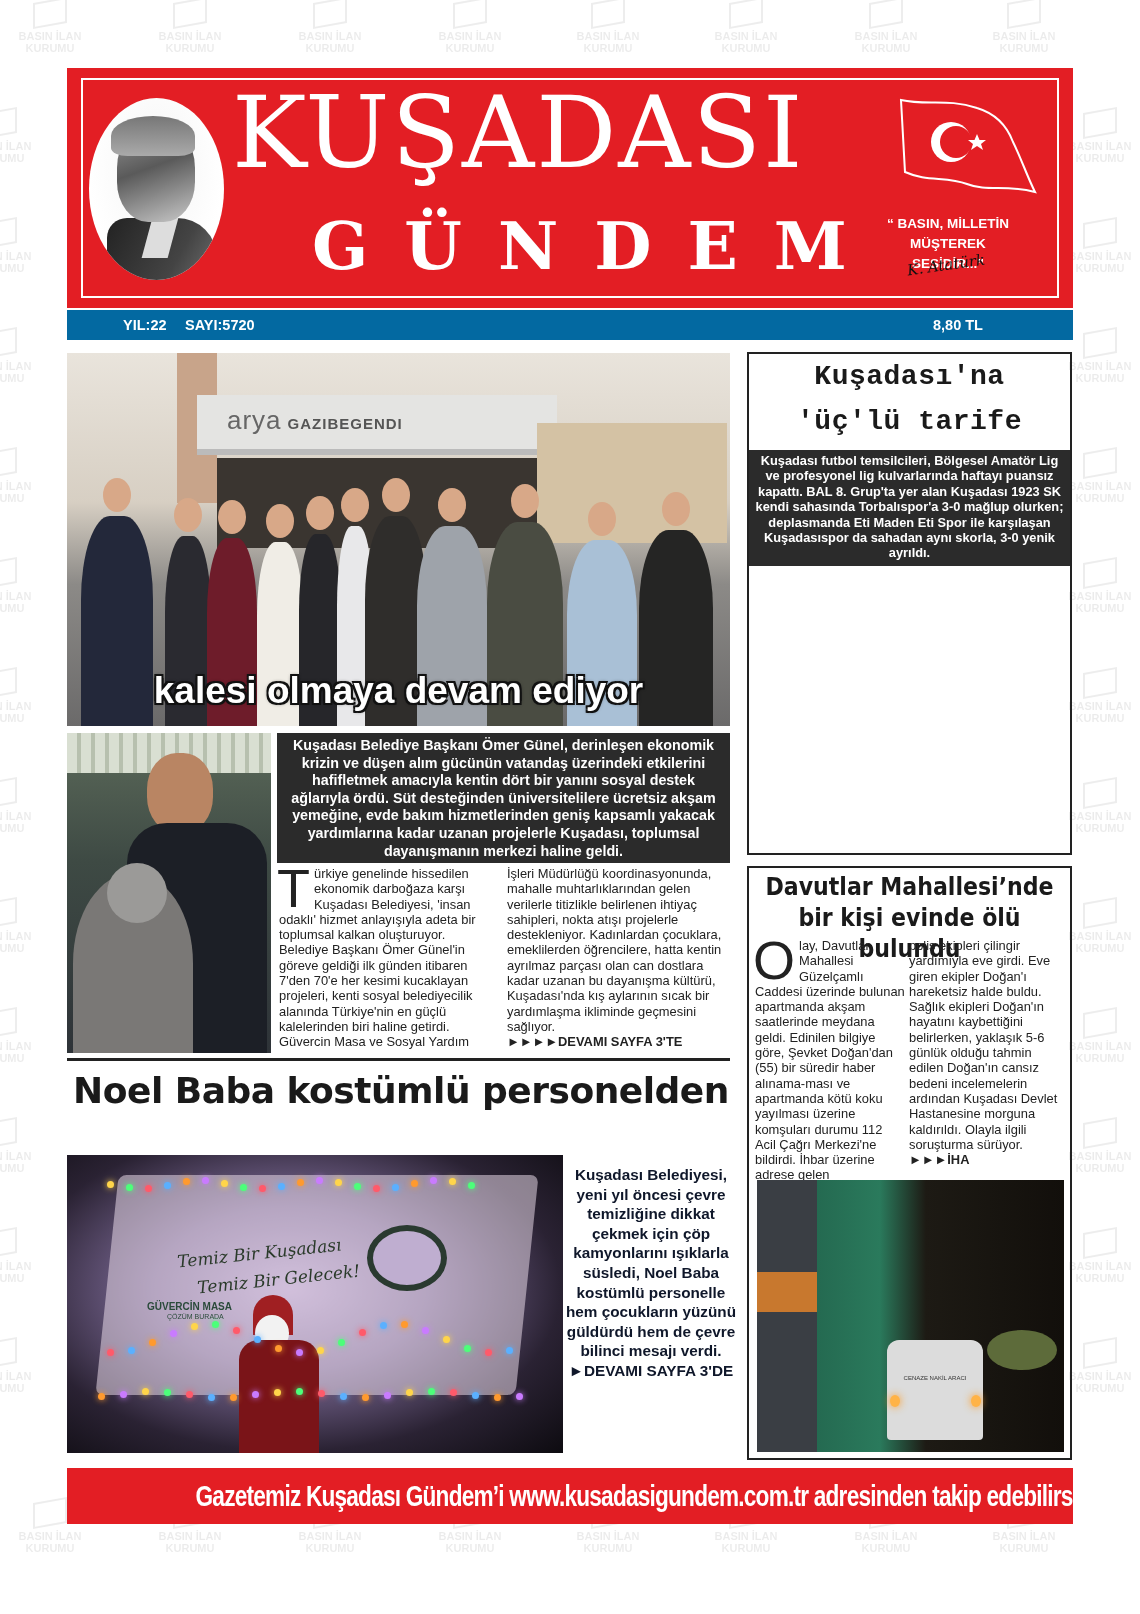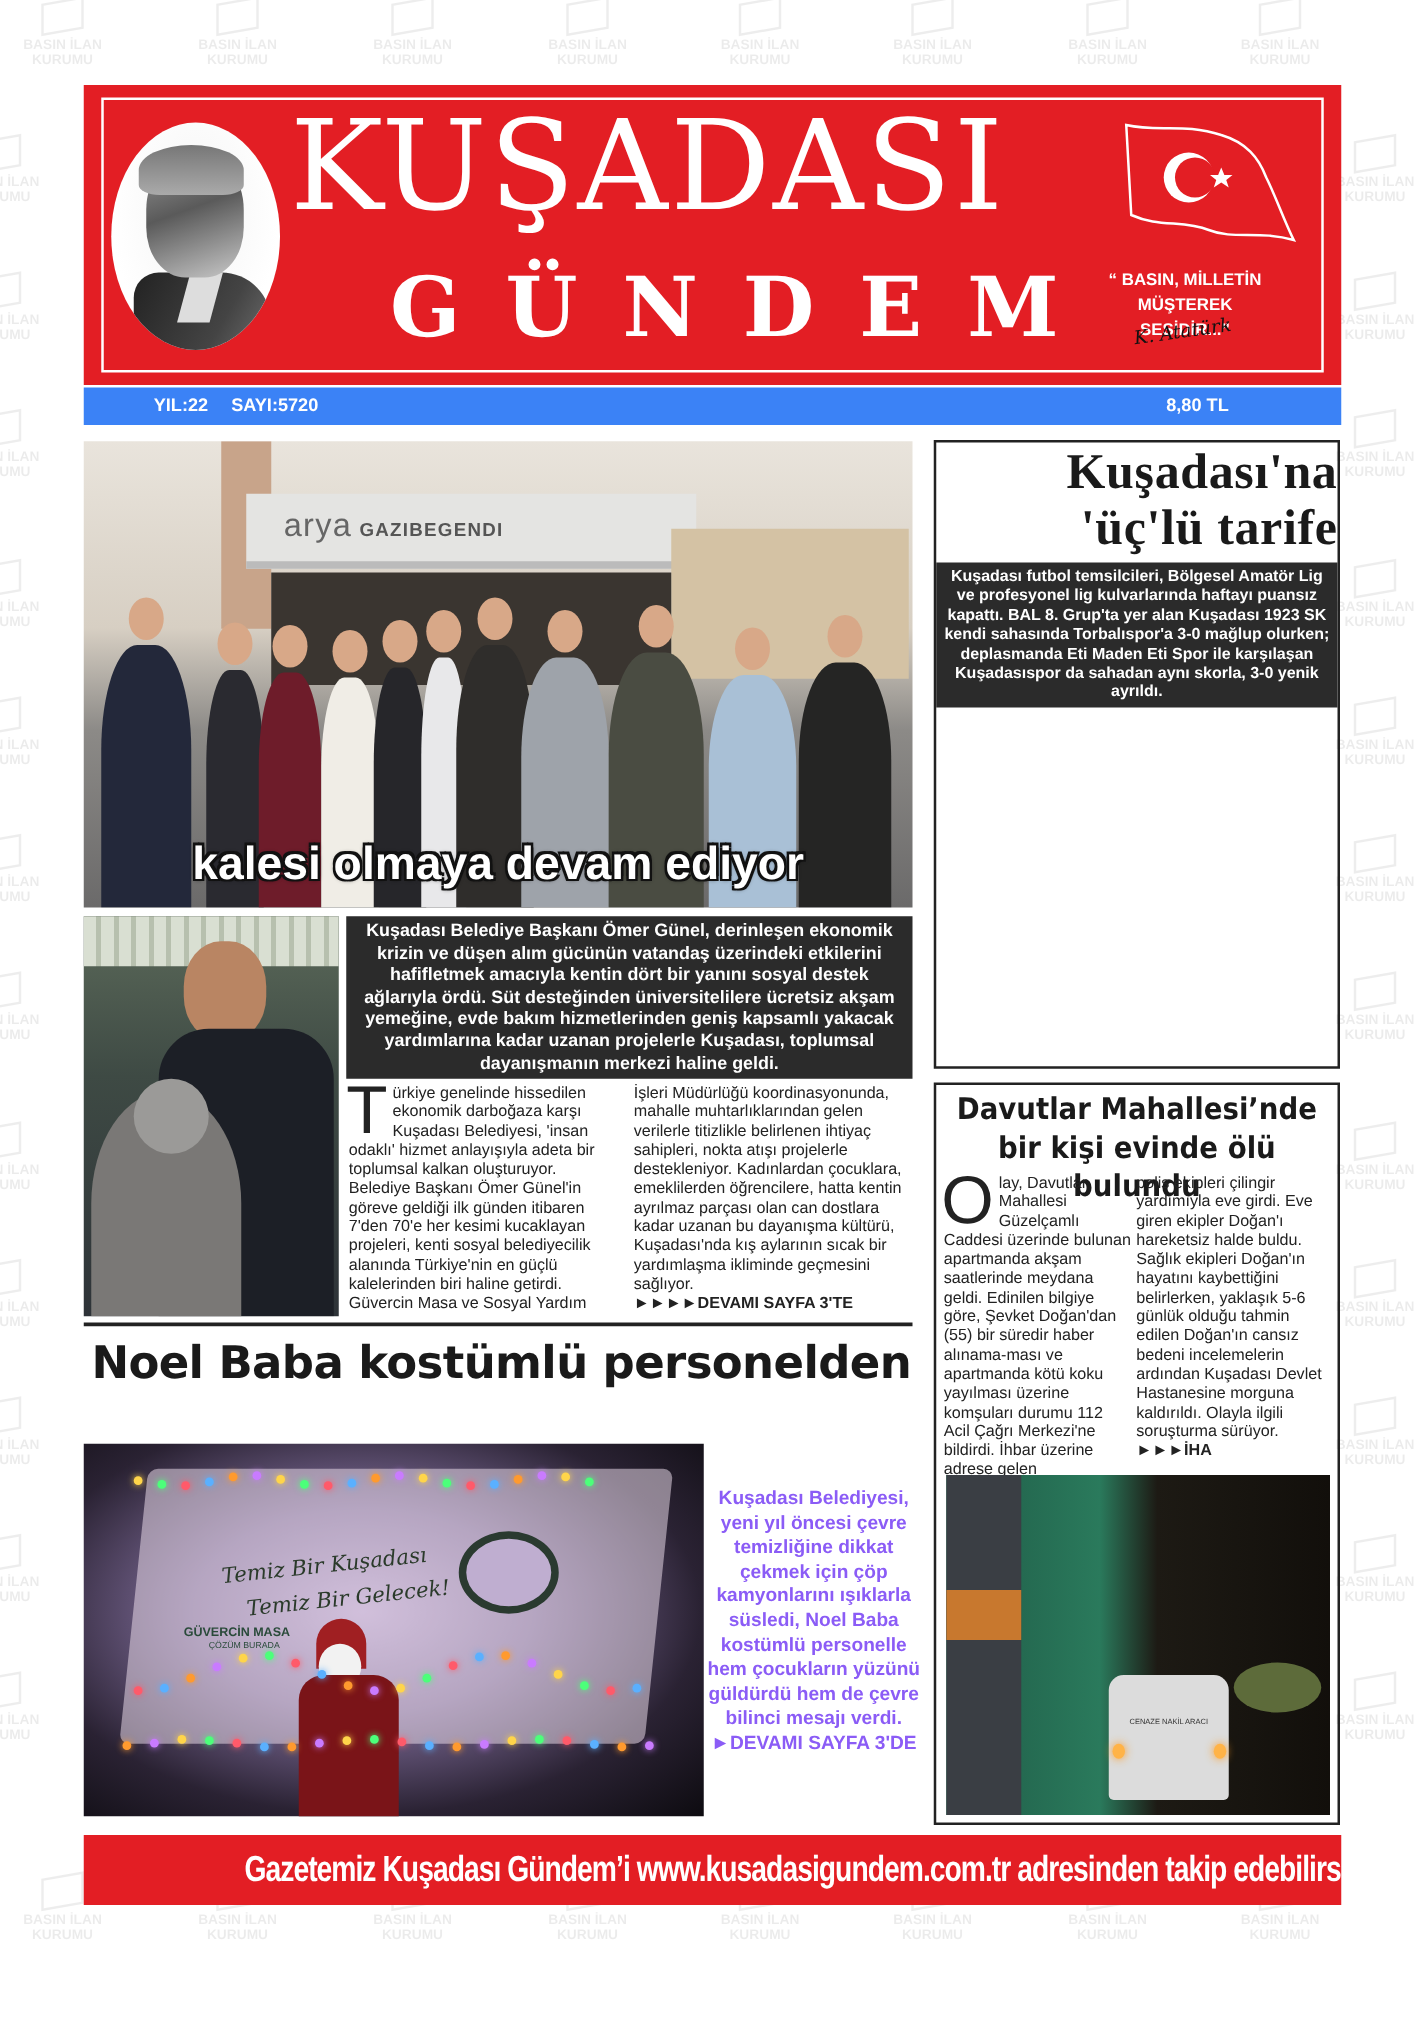--- a/index.html
+++ b/index.html
@@ -18,21 +18,21 @@
   .portrait .hair { position: absolute; left: 22px; top: 18px; width: 84px; height: 40px; border-radius: 50% 50% 20% 20%; background: linear-gradient(180deg, #777 0%, #aaa 100%); }
   .portrait .coat { position: absolute; left: 18px; top: 120px; width: 110px; height: 80px; background: linear-gradient(120deg, #222 0%, #444 60%, #777 100%); border-radius: 20px 40px 0 0; }
   .portrait .collar { position: absolute; left: 58px; top: 120px; width: 26px; height: 40px; background: #ddd; transform: skewX(-15deg); }
   .title-main { position: absolute; left: 165px; top: 10px; font-family: "DejaVu Serif", serif; font-size: 100px; color: #fff; letter-spacing: 2px; line-height: 110px; }
   .title-sub { position: absolute; left: 245px; top: 138px; font-family: "DejaVu Serif", serif; font-weight: bold; font-size: 66px; color: #fff; letter-spacing: 36px; line-height: 80px; }
   .flag { position: absolute; left: 830px; top: 28px; width: 140px; height: 100px; }
   .quote { position: absolute; left: 806px; top: 146px; width: 150px; color: #fff; font-weight: bold; font-size: 13.5px; line-height: 20px; text-align: center; }
   .signature { position: absolute; left: 840px; top: 188px; font-family: "DejaVu Serif", serif; font-style: italic; font-size: 15px; color: #111; transform: rotate(-8deg); }
 
   
-  .infobar { position: absolute; left: 67px; top: 310px; width: 1006px; height: 30px; background: #3b82f6; color: #fff; font-weight: bold; font-size: 14.5px; line-height: 30px; }
+  .infobar { position: absolute; left: 67px; top: 310px; width: 1006px; height: 30px; background: #0369a1; color: #fff; font-weight: bold; font-size: 14.5px; line-height: 30px; }
   .infobar span { position: absolute; top: 0; }
 
   
   .photo { position: absolute; overflow: hidden; }
   .lead-photo { left: 67px; top: 353px; width: 663px; height: 373px; background: linear-gradient(180deg, #e9e4dc 0%, #d7cfc3 40%, #8c8a87 62%, #6b6a6a 100%); }
   .bldg { position: absolute; }
   .sign { position: absolute; left: 160px; top: 52px; font-weight: bold; color: #555; font-size: 15px; letter-spacing: 1px; }
   .sign b { font-size: 26px; color: #666; font-weight: normal; margin-right: 6px; }
   .person { position: absolute; bottom: 0; border-radius: 40% 40% 0 0; }
   .person .face { position: absolute; left: 50%; top: -38px; width: 28px; height: 34px; margin-left: -14px; border-radius: 50%; background: #d8a888; }
@@ -46,34 +46,34 @@
 
   
   .bodytext { position: absolute; font-size: 12.9px; line-height: 15.3px; color: #222; }
   .dropcap { float: left; font-size: 54px; line-height: 44px; font-family: "Liberation Sans", sans-serif; margin: 0 4px 0 -2px; color: #222; }
   .devami { font-weight: bold; }
 
   .divider { position: absolute; background: #222; }
 
   
   .box1 { position: absolute; left: 747px; top: 352px; width: 325px; height: 503px; border: 2px solid #222; }
-  .box1-title { position: absolute; left: 0; right: 0; top: 0; text-align: right; font-family: Liberation Serif, serif; font-weight: bold; font-size: 40px; line-height: 45px; color: #1a1a1a; letter-spacing: 0.5px; }
+  .box1-title { position: absolute; left: 0; right: 0; top: 0; text-align: center; font-family: Liberation Mono, monospace; font-weight: bold; font-size: 28px; line-height: 45px; color: #1a1a1a; letter-spacing: 0.5px; }
   .box1-summary { position: absolute; left: 0; right: 0; top: 96px; height: 116px; background: #2b2b2b; color: #fff; font-weight: bold; font-size: 12.8px; line-height: 15.4px; text-align: center; padding: 3px 4px; }
   .team-photo { left: 6px; top: 218px; width: 309px; height: 276px; background: linear-gradient(180deg, #e7e4df 0%, #cfc7bc 22%, #2e2e2e 42%, #262626 70%, #557a3c 80%, #4d6e37 100%); }
   .team-caption { position: absolute; left: 82px; bottom: 8px; background: #fff; color: #222; font-weight: bold; font-size: 13.5px; padding: 1px 5px; }
 
   
   .box2 { position: absolute; left: 747px; top: 866px; width: 325px; height: 594px; border: 2px solid #222; }
   .box2-title { position: absolute; left: 0; right: 0; top: 4px; text-align: center; font-family: "DejaVu Sans", sans-serif; font-weight: bold; font-size: 24px; line-height: 31px; color: #1a1a1a; transform: scaleX(0.92); }
   .night-photo { left: 8px; top: 312px; width: 307px; height: 272px; background: linear-gradient(90deg, #1f5a46 0%, #2a7a5c 40%, #1d1a14 55%, #120f0b 100%); }
 
   
   .noel-headline { position: absolute; left: 67px; top: 1070px; width: 668px; text-align: center; font-family: "DejaVu Sans", sans-serif; font-weight: bold; font-size: 36px; line-height: 42px; color: #1a1a1a; letter-spacing: -0.5px; }
   .truck-photo { left: 67px; top: 1155px; width: 496px; height: 298px; background: radial-gradient(ellipse at 45% 45%, #b8a3cf 0%, #7c6a96 35%, #2a2233 70%, #0d0b10 100%); }
-  .noel-summary { position: absolute; left: 566px; top: 1189px; width: 170px; text-align: center; font-weight: bold; font-size: 15.3px; line-height: 19.6px; color: #8b5cf6; }
+  .noel-summary { position: absolute; left: 566px; top: 1165px; width: 170px; text-align: center; font-weight: bold; font-size: 15.3px; line-height: 19.6px; color: #0f172a; }
 
   
   .footer { position: absolute; left: 67px; top: 1468px; width: 1006px; height: 56px; background: #e31e24; color: #fff; text-align: center; font-family: "Liberation Sans", sans-serif; font-weight: bold; font-size: 29px; line-height: 56px; letter-spacing: -1px; transform-origin: center; }
   .footer span { display: inline-block; transform: scaleX(0.78); white-space: nowrap; }
 </style>
 </head>
 <body>
 
 <div id="watermarks">
     <div class="wm" style="left: 10px; top: 0px;">

